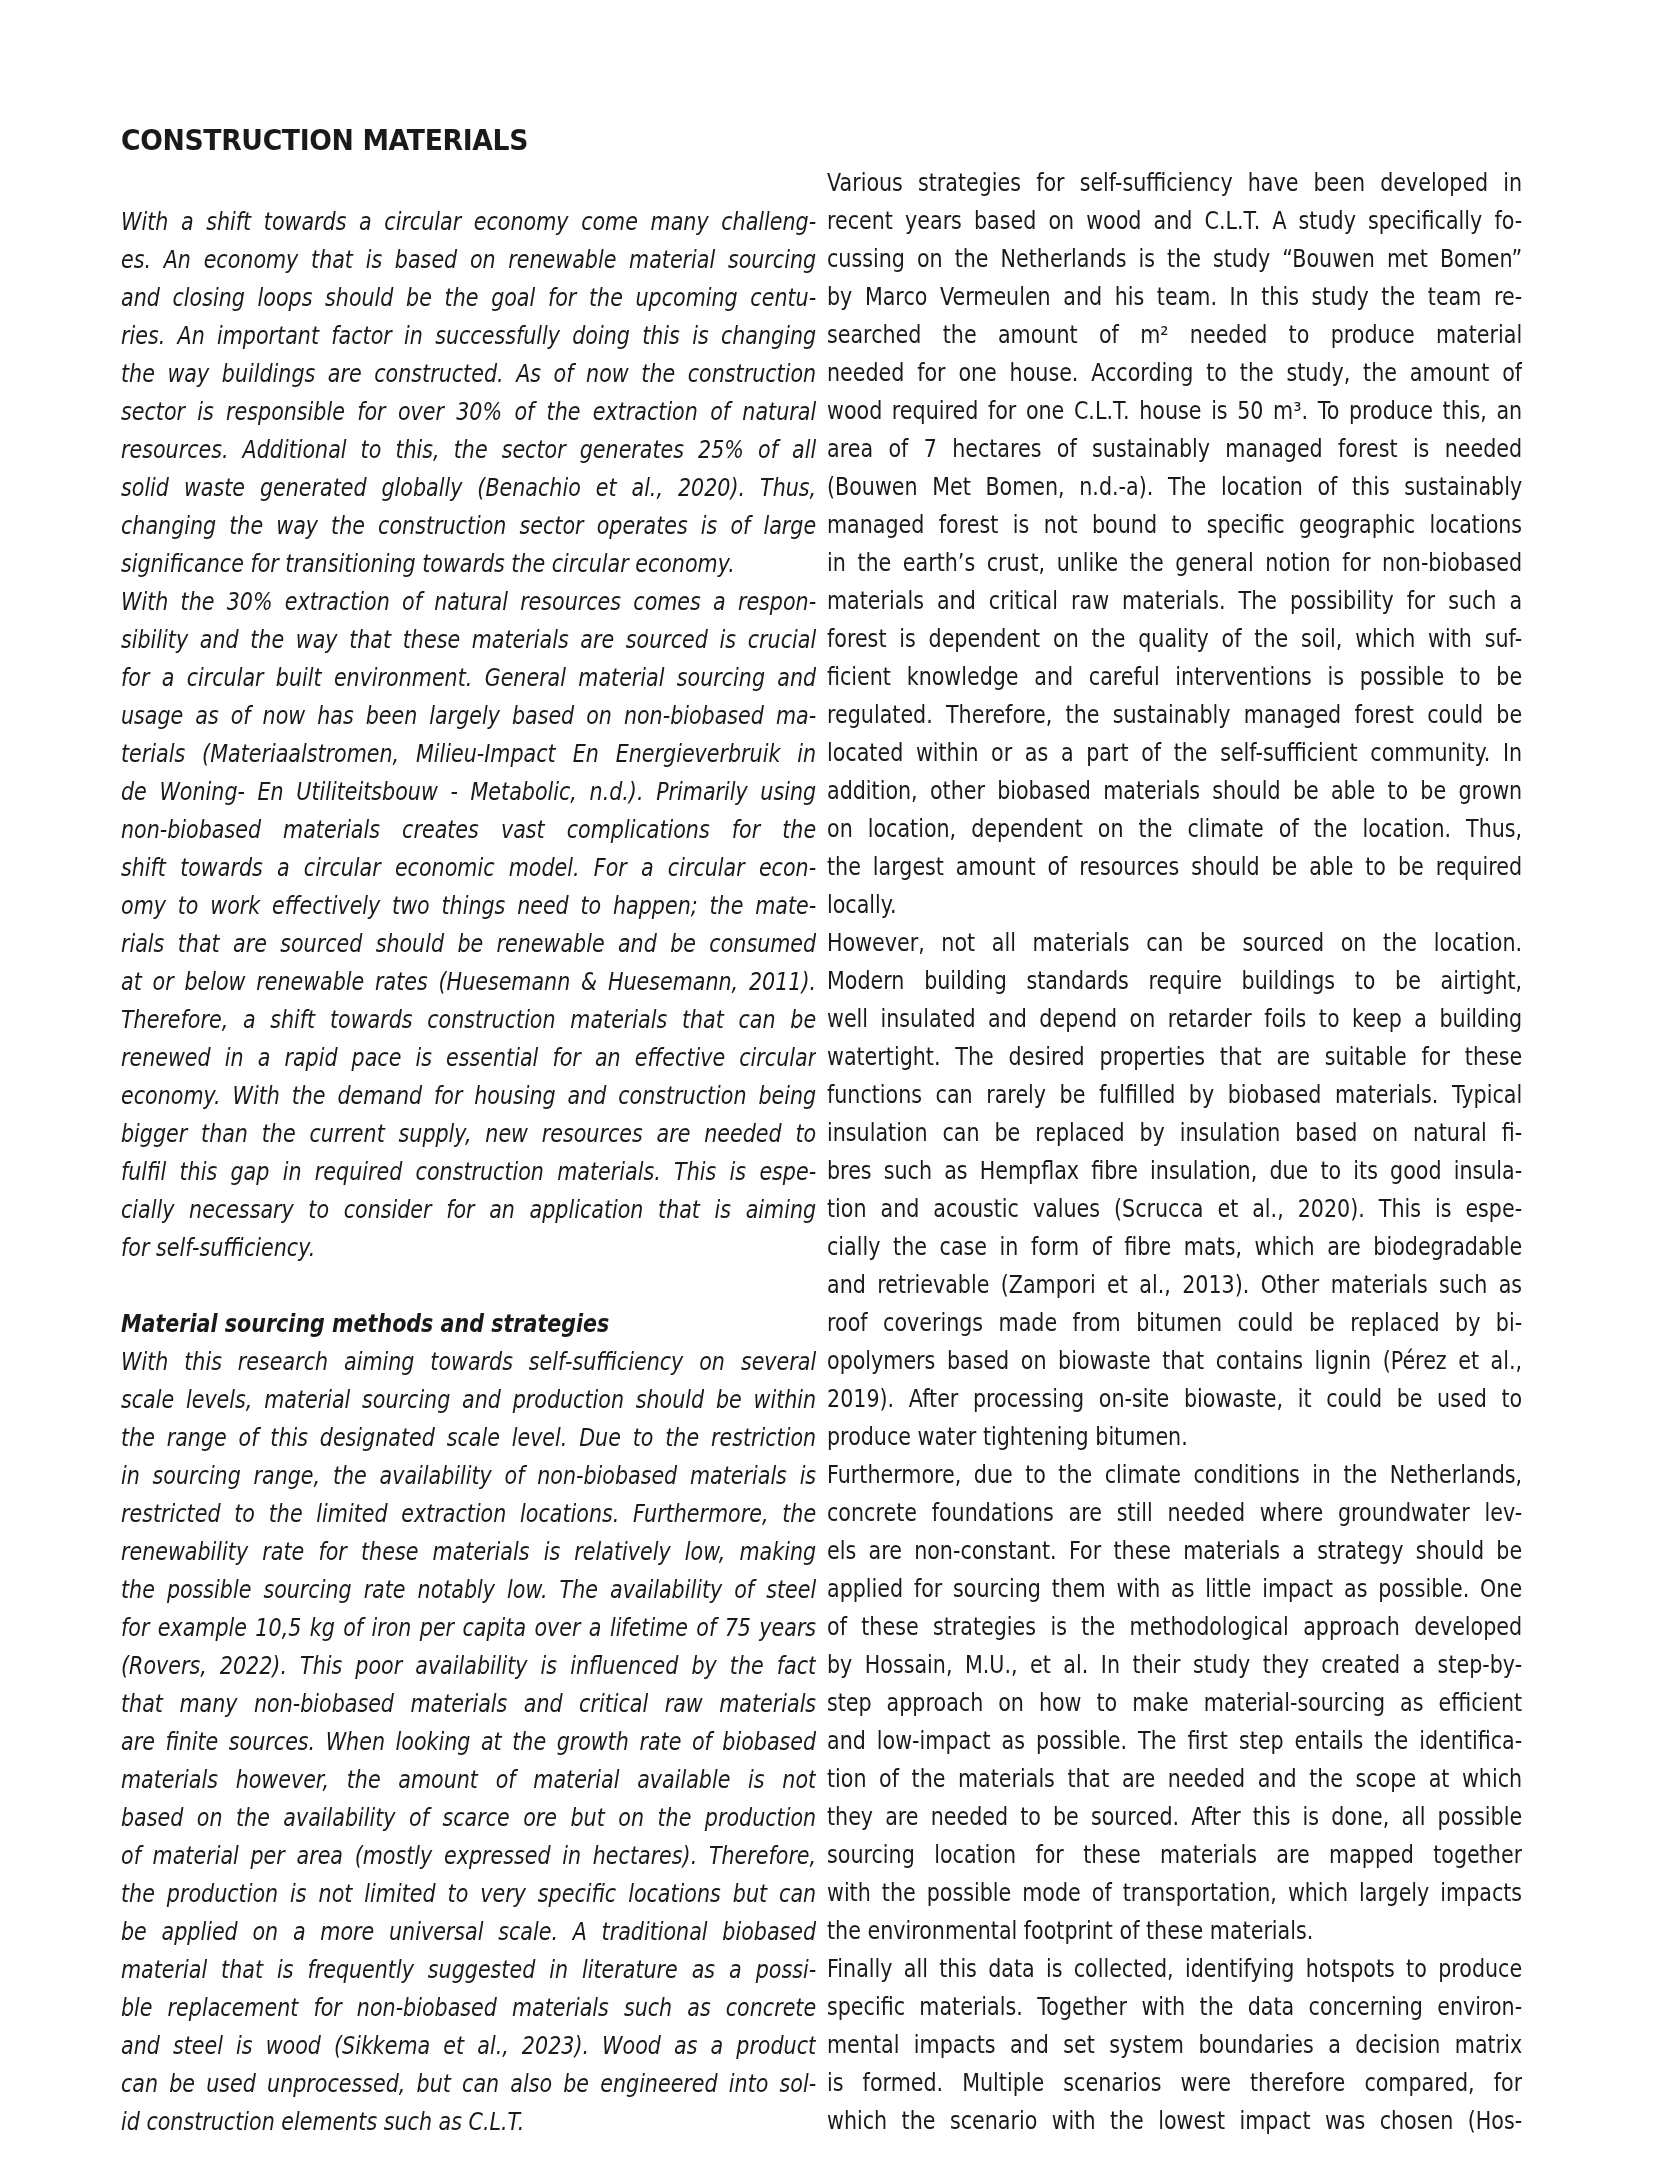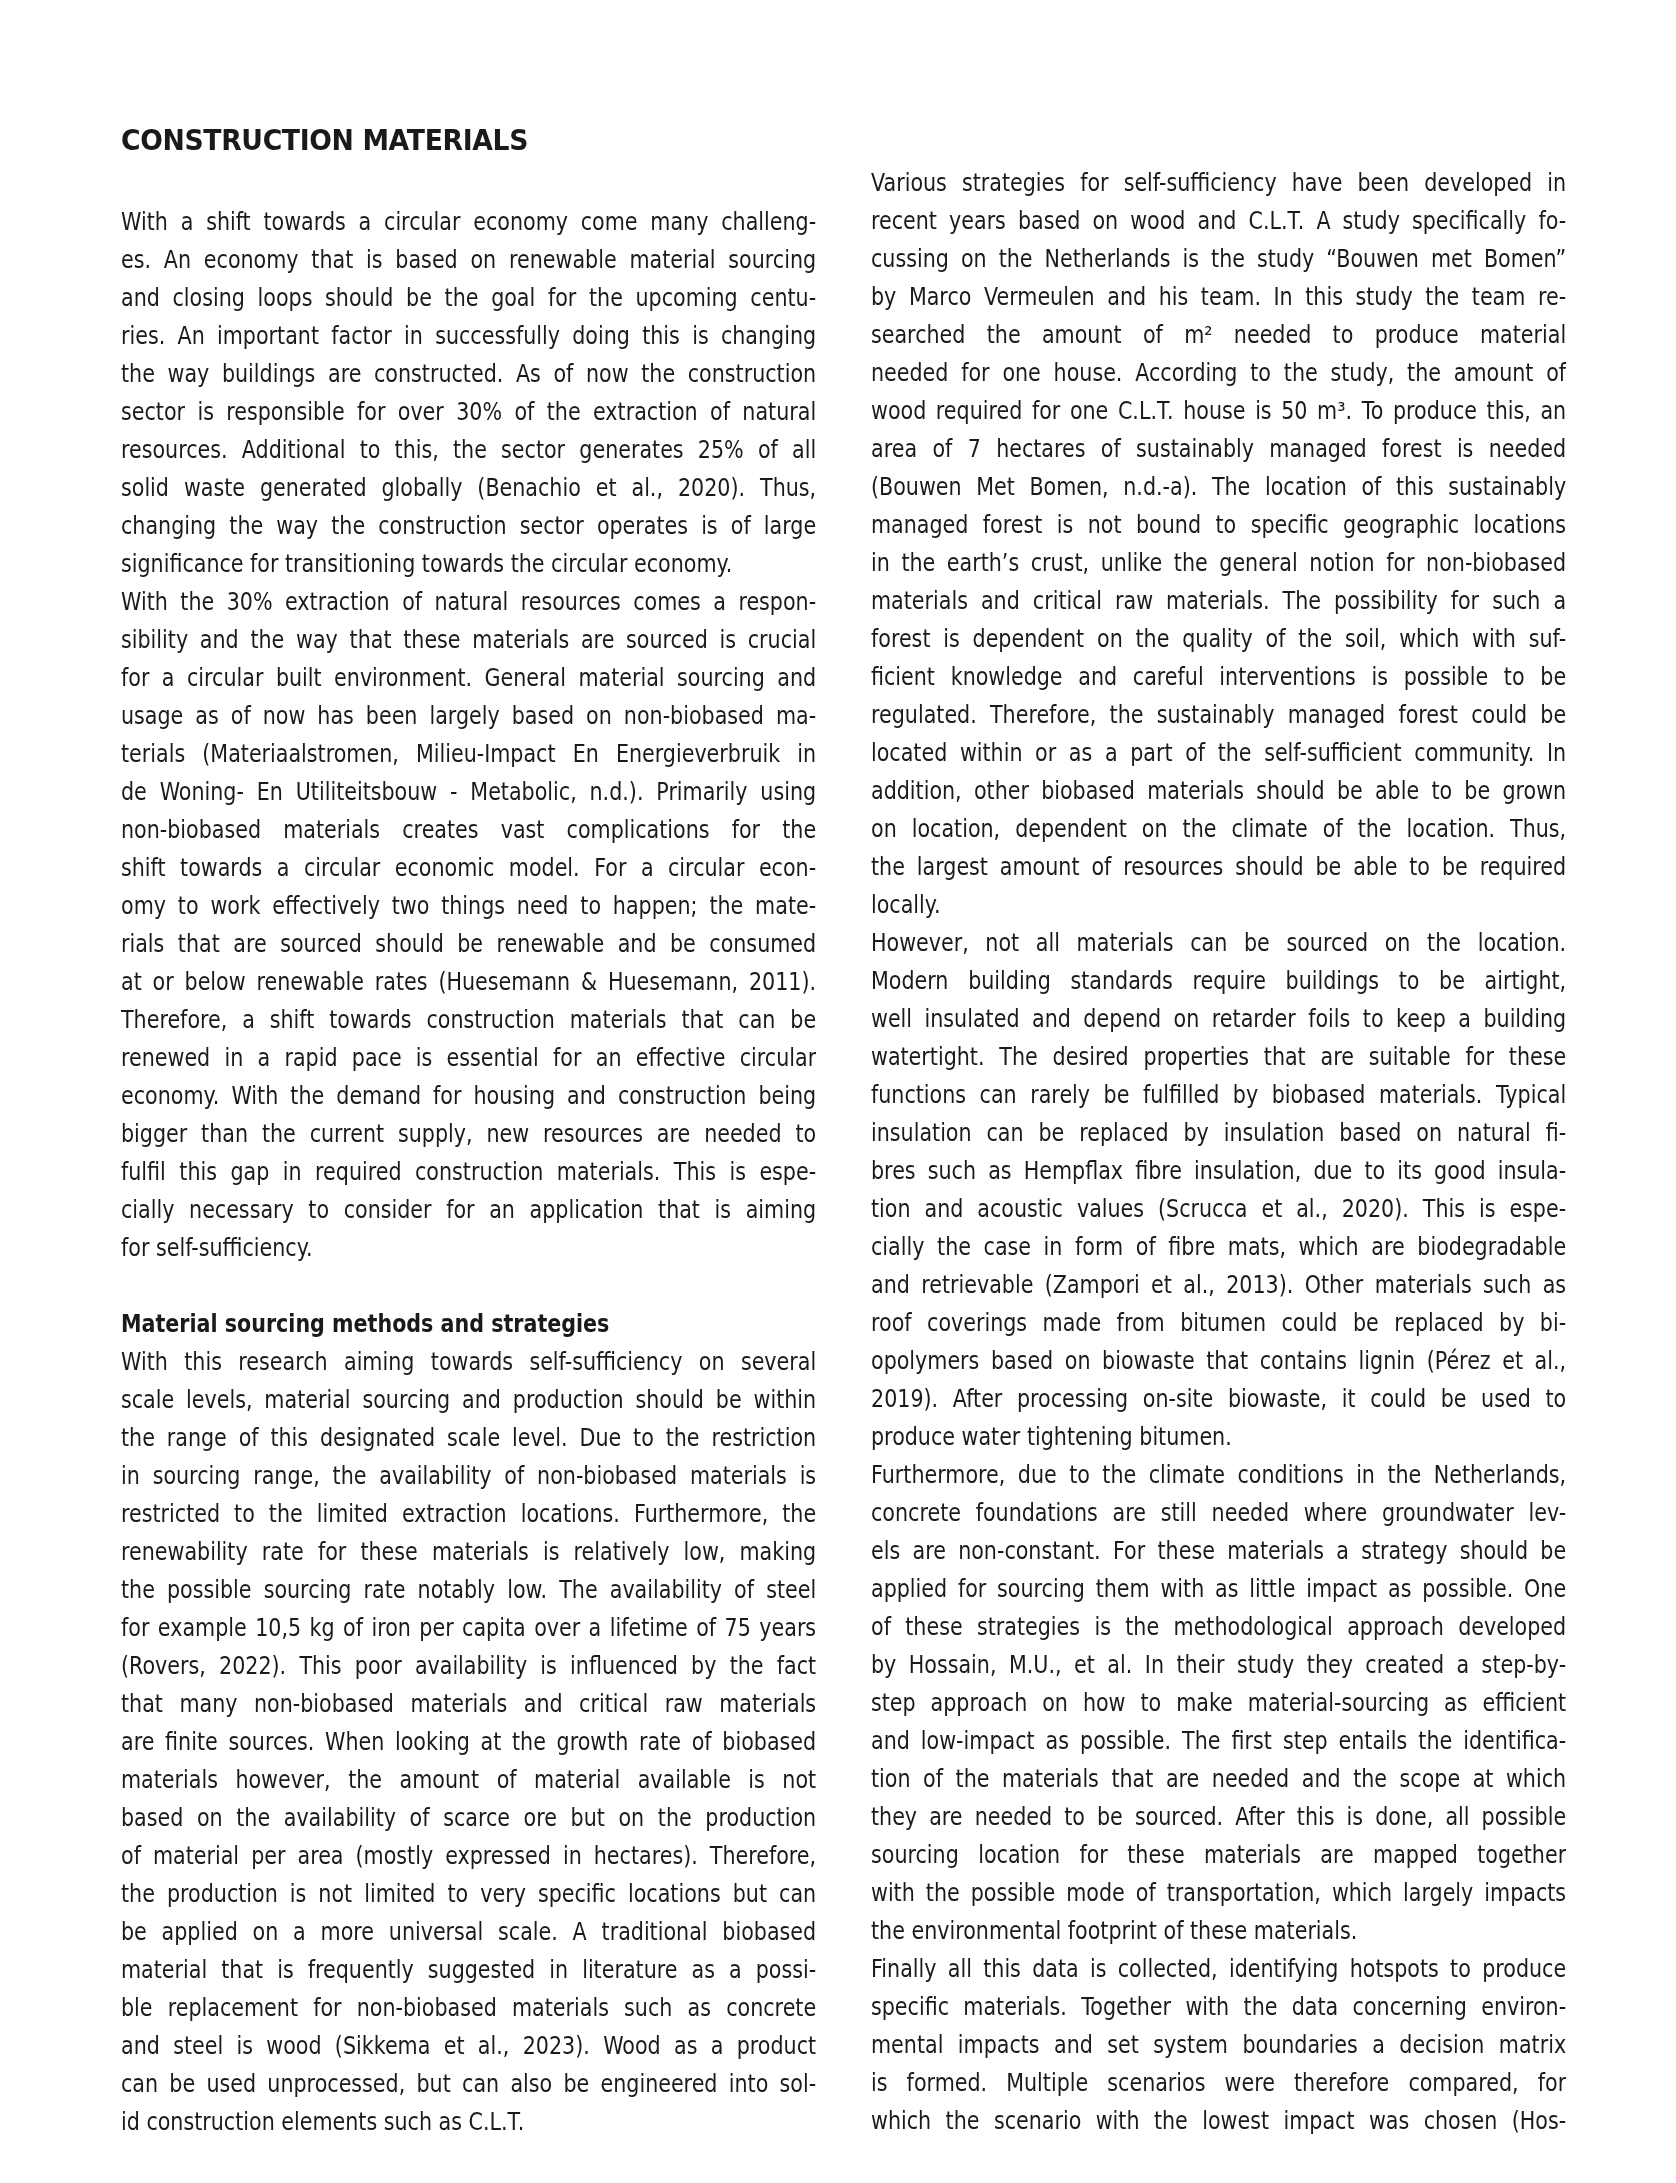--- a/index.html
+++ b/index.html
@@ -1,22 +1,22 @@
 <!DOCTYPE html>
 <html style="font-size:7px"><head>
 <meta charset="utf-8">
 <style>
   html, body { margin:0; padding:0; background:#ffffff; }
   body { width:1677px; height:2371px; position:relative; overflow:hidden;
          font-family:"DejaVu Sans", sans-serif; color:#1a1a1a; }
   .title { position:absolute; left:121px; top:123px; font-size:29px; font-weight:bold;
            letter-spacing:-0.4px; margin:0; transform:scaleX(0.92); transform-origin:left top; }
   .col { position:absolute; width:695px; }
-  .col.left { left:121px; top:203px; }
-  .col.right { left:871px; top:164px; }
+  .col.left { left:121px; top:203px;font-style:italic; }
+  .col.right { left:827px; top:164px; }
   .ln { font-size:24px; line-height:38px; height:38px; white-space:nowrap;
         text-align:justify; text-align-last:justify; overflow:hidden;
         transform:scaleX(0.86); transform-origin:left top; width:116.3%; }
   .ln.last { text-align-last:left; }
   .ln.bold { font-weight:bold; text-align-last:left; }
   .gap { height:38px; }
 </style>
 </head>
 <body>
 

